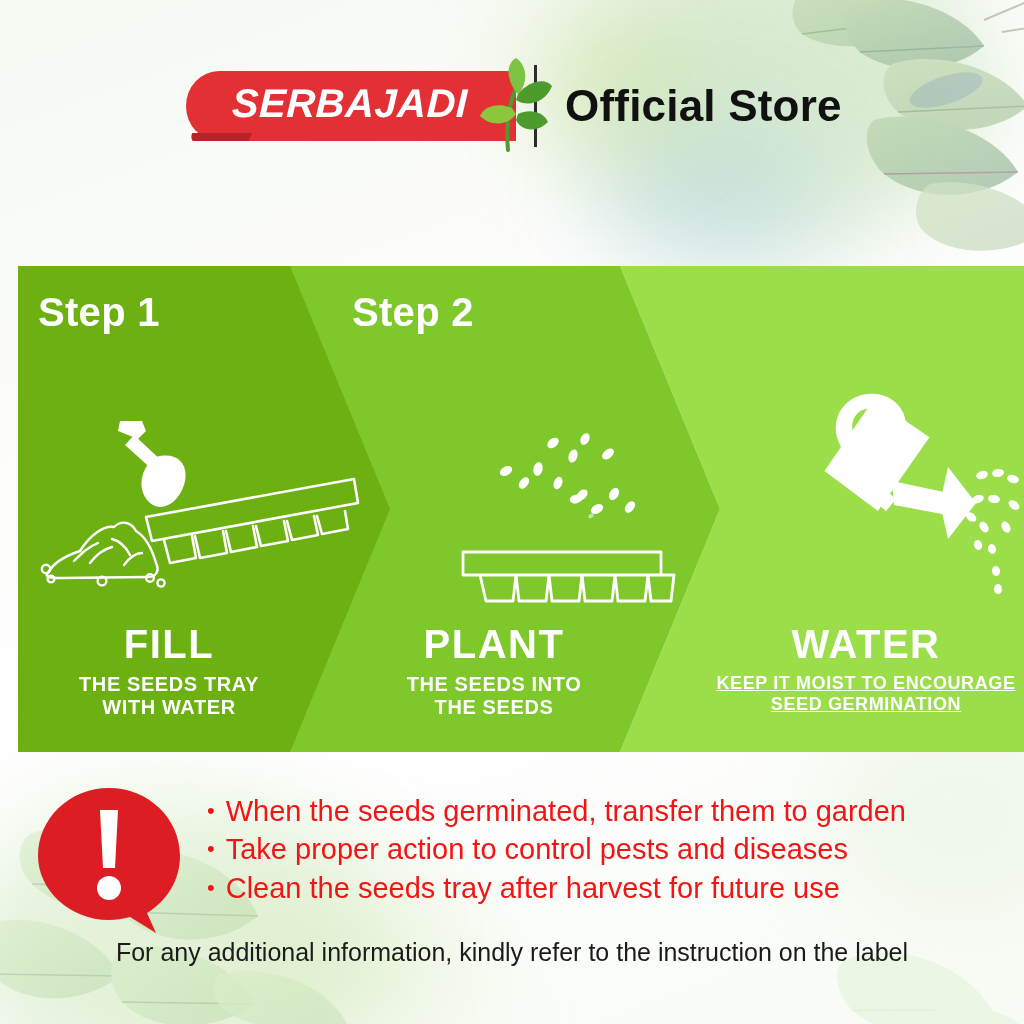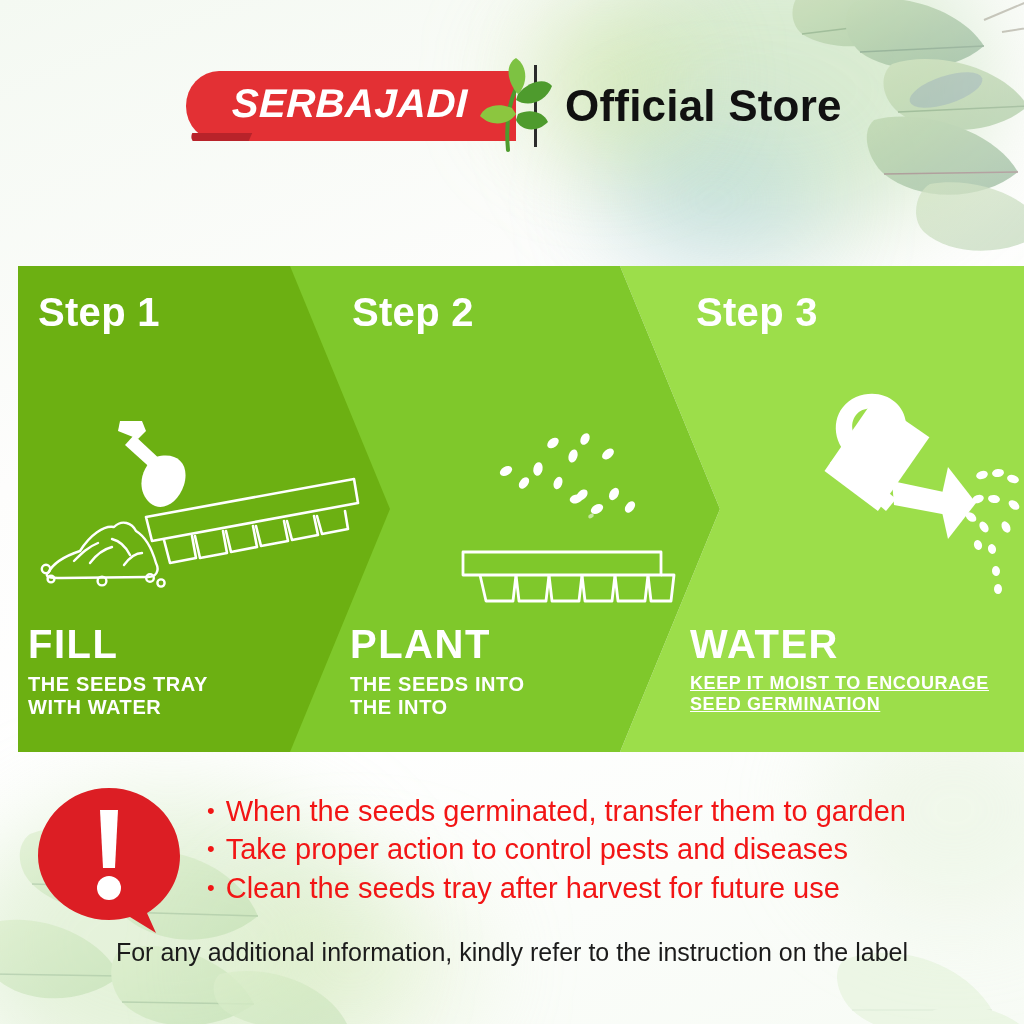--- a/index.html
+++ b/index.html
@@ -147,20 +147,21 @@
     letter-spacing: .3px;
     z-index: 6;
   }
   .sh1 { left: 20px; }
   .sh2 { left: 334px; }
   .sh3 { left: 678px; }
 
   .step-caption {
     position: absolute;
     z-index: 6;
+    text-align: center;
     color: #ffffff;
   }
   .step-title {
     font-size: 40px;
     font-weight: 700;
     letter-spacing: 1.5px;
     line-height: 1;
     margin-bottom: 9px;
   }
   .step-sub {
@@ -316,21 +317,20 @@
   </div>
 
   <div class="steps">
 
     <div class="chev chev-3"></div>
     <div class="chev chev-2"></div>
     <div class="chev chev-1"></div>
 
     <div class="step-head sh1">Step 1</div>
     <div class="step-head sh2">Step 2</div>
-    <div class="step-head sh3">Step 3</div>
 
     <svg class="step-art art1" viewBox="0 0 350 200">
       <g fill="#ffffff">
         <path d="M96 30 h22 l4 10 -8 8 -20 -8 z"></path>
         <path d="M110 44 L140 72 L132 82 L101 54 Z"></path>
         <path d="M132 66 C154 60 166 74 160 94 C154 112 138 122 126 112 C112 100 116 76 132 66 Z"></path>
       </g>
       <g fill="none" stroke="#ffffff" stroke-width="2.6" stroke-linejoin="round" stroke-linecap="round">
         <path d="M122 126 L330 88 L334 112 L128 150 Z"></path>
         <path d="M140 149 L146 172 L172 167 L168 145"></path>
@@ -410,21 +410,21 @@
       <div class="step-sub">
         <div>THE SEEDS TRAY</div>
         <div>WITH WATER</div>
       </div>
     </div>
 
     <div class="step-caption cap2">
       <div class="step-title">PLANT</div>
       <div class="step-sub">
         <div>THE SEEDS INTO</div>
-        <div>THE INTO</div>
+        <div>THE SEEDS</div>
       </div>
     </div>
 
     <div class="step-caption cap3">
       <div class="step-title">WATER</div>
       <div class="step-sub">
         <div>KEEP IT MOIST TO ENCOURAGE</div>
         <div>SEED GERMINATION</div>
       </div>
     </div>

